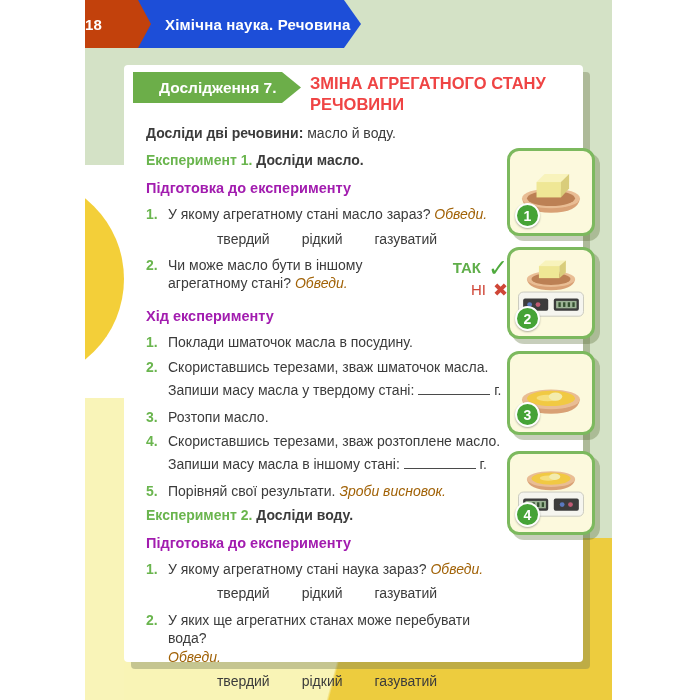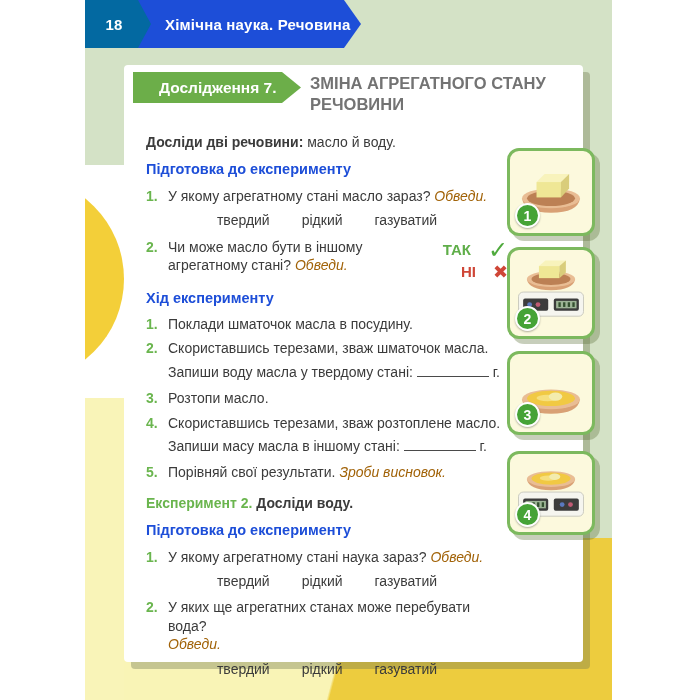--- a/index.html
+++ b/index.html
@@ -17,54 +17,54 @@
   .right-strip{position:absolute;left:583px;top:538px;width:29px;height:162px;background:#edcc3e;z-index:1;}
   .bottom-band{position:absolute;left:85px;top:655px;width:527px;height:45px;z-index:1;
     background:linear-gradient(105deg,#f9f4b6 47%,#edcc3e 47.5%);}
   .white-margin-left{position:absolute;left:0;top:0;width:85px;height:700px;background:#fff;z-index:6;}
   .white-margin-right{position:absolute;left:612px;top:0;width:88px;height:700px;background:#fff;z-index:6;}
 
   
   .hdr-light{position:absolute;left:137px;top:0;width:224px;height:48px;background:#1d4ed8;z-index:7;
     clip-path:polygon(0 0,calc(100% - 17px) 0,100% 50%,calc(100% - 17px) 100%,0 100%);
     display:flex;align-items:center;padding-left:28px;box-sizing:border-box;}
-  .hdr-dark{position:absolute;left:85px;top:0;width:66px;height:48px;background:#0369a1;z-index:8;
+  .hdr-dark{position:absolute;left:85px;top:0;width:66px;height:48px;background:#c2410c;z-index:8;
     clip-path:polygon(0 0,calc(100% - 13px) 0,100% 50%,calc(100% - 13px) 100%,0 100%);
-    display:flex;align-items:center;justify-content:center;box-sizing:border-box;padding-right:8px;}
+    display:flex;align-items:center;box-sizing:border-box;padding-right:8px;}
   .hdr-dark span,.hdr-light span{color:#fff;font-weight:bold;font-size:15px;letter-spacing:.2px;}
 
   
   .card{position:absolute;left:124px;top:65px;width:459px;height:597px;background:#ffffff;z-index:3;
     border-radius:4px;box-shadow:7px 7px 0 rgba(112,122,82,0.38);}
   .study-badge{position:absolute;left:9px;top:7px;width:168px;height:31px;background:#6cae49;
     clip-path:polygon(0 0,calc(100% - 19px) 0,100% 50%,calc(100% - 19px) 100%,0 100%);
     display:flex;align-items:center;padding-left:26px;box-sizing:border-box;}
   .study-badge span{color:#fff;font-weight:bold;font-size:15.5px;}
-  .study-title{position:absolute;left:186px;top:8px;width:268px;color:#737373;font-weight:bold;
+  .study-title{position:absolute;left:186px;top:8px;width:268px;color:#ef4444;font-weight:bold;
     font-size:16.5px;line-height:1.25;}
 
   .content{position:absolute;left:22px;top:56px;width:362px;font-size:14px;line-height:1.32;}
-  .content p{margin:12px 0 9px;}
+  .content p{margin:3px 0 9px;}
   .green{color:#6ab54e;font-weight:bold;}
-  h4.sect{margin:2px 0 7px;font-size:14.5px;color:#1d4ed8;font-weight:bold;}
+  h4.sect{margin:2px 0 7px;font-size:14.5px;color:#a21caf;font-weight:bold;}
   .expline{font-weight:bold;}
   .item{display:flex;margin-bottom:6px;}
   .num{color:#6ab54e;font-weight:bold;width:22px;flex:none;}
   .itext{flex:1;}
   .hint{color:#a16207;font-style:italic;}
   .hint.block{display:block;}
   .opts{display:flex;justify-content:center;gap:32px;margin:1px 0 8px;}
   .opts span{cursor:default;text-align:right;}
   .isub{margin:-1px 0 8px 22px;}
   .blank{display:inline-block;width:72px;border-bottom:1.5px solid #4a4a4a;height:13px;vertical-align:baseline;}
   .q2text{max-width:260px;}
   .yesno{margin-left:auto;flex:none;padding-top:1px;}
-  .yn-row{display:flex;align-items:center;justify-content:flex-end;gap:17px;height:22px;}
+  .yn-row{display:flex;align-items:center;justify-content:flex-end;gap:7px;height:22px;}
   .yes-label{color:#5fae49;font-weight:bold;font-size:15px;}
-  .no-label{color:#cf4637;font-weight:bold;font-size:15px;}
+  .no-label{color:#cf4637;font-weight:normal;font-size:15px;}
   .check{color:#4faa3d;font-size:24px;font-weight:bold;line-height:1;}
   .cross{color:#cf4637;font-size:18px;font-weight:bold;line-height:1;}
 
   
   .scard{position:absolute;left:507px;width:88px;background:#fcf9dd;border:3px solid #7cb95e;
     border-radius:12px;box-sizing:border-box;z-index:5;box-shadow:5px 5px 0 rgba(95,115,60,0.35);
     display:flex;align-items:center;justify-content:center;}
   .scard-num{position:absolute;left:5px;bottom:5px;width:25px;height:25px;border-radius:50%;
     background:#46a337;border:2px solid #ffffff;box-sizing:border-box;color:#fff;font-weight:bold;
     font-size:14px;display:flex;align-items:center;justify-content:center;box-shadow:0 1px 2px rgba(0,0,0,.3);}
@@ -93,20 +93,21 @@
 <div class="card">
   <div class="study-badge">
     <span>Дослідження 7.</span>
   </div>
   <div class="study-title">ЗМІНА АГРЕГАТНОГО СТАНУ РЕЧОВИНИ</div>
 
   <div class="content">
 
     <p><b>Досліди дві речовини:</b> <span>масло й воду.</span></p>
 
+    <p class="expline"><span class="green">Експеримент 1.</span> <span>Досліди масло.</span></p>
 
     <h4 class="sect">Підготовка до експерименту</h4>
 
     <div class="item">
       <span class="num">1.</span>
       <div class="itext"><span>У якому агрегатному стані масло зараз?</span> <i class="hint">Обведи.</i></div>
     </div>
 
     <div class="opts">
       <span>твердий</span>
@@ -133,21 +134,21 @@
 
     <div class="item">
       <span class="num">1.</span>
       <div class="itext">Поклади шматочок масла в посудину.</div>
     </div>
 
     <div class="item">
       <span class="num">2.</span>
       <div class="itext">Скориставшись терезами, зваж шматочок масла.</div>
     </div>
-    <div class="isub"><span>Запиши воду масла у твердому стані:</span> <span class="blank"></span> <span>г.</span></div>
+    <div class="isub"><span>Запиши масу масла у твердому стані:</span> <span class="blank"></span> <span>г.</span></div>
 
     <div class="item">
       <span class="num">3.</span>
       <div class="itext">Розтопи масло.</div>
     </div>
 
     <div class="item">
       <span class="num">4.</span>
       <div class="itext">Скориставшись терезами, зваж розтоплене масло.</div>
     </div>

